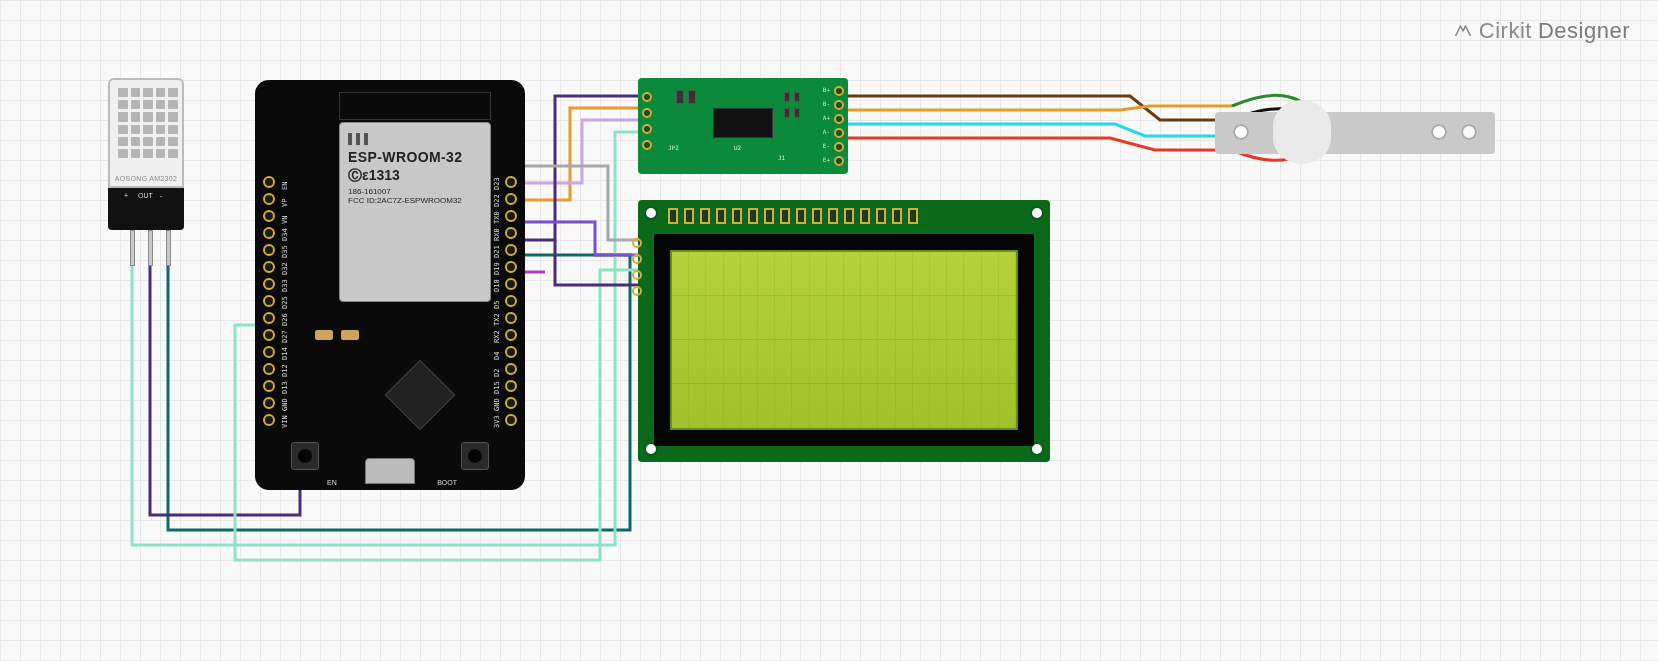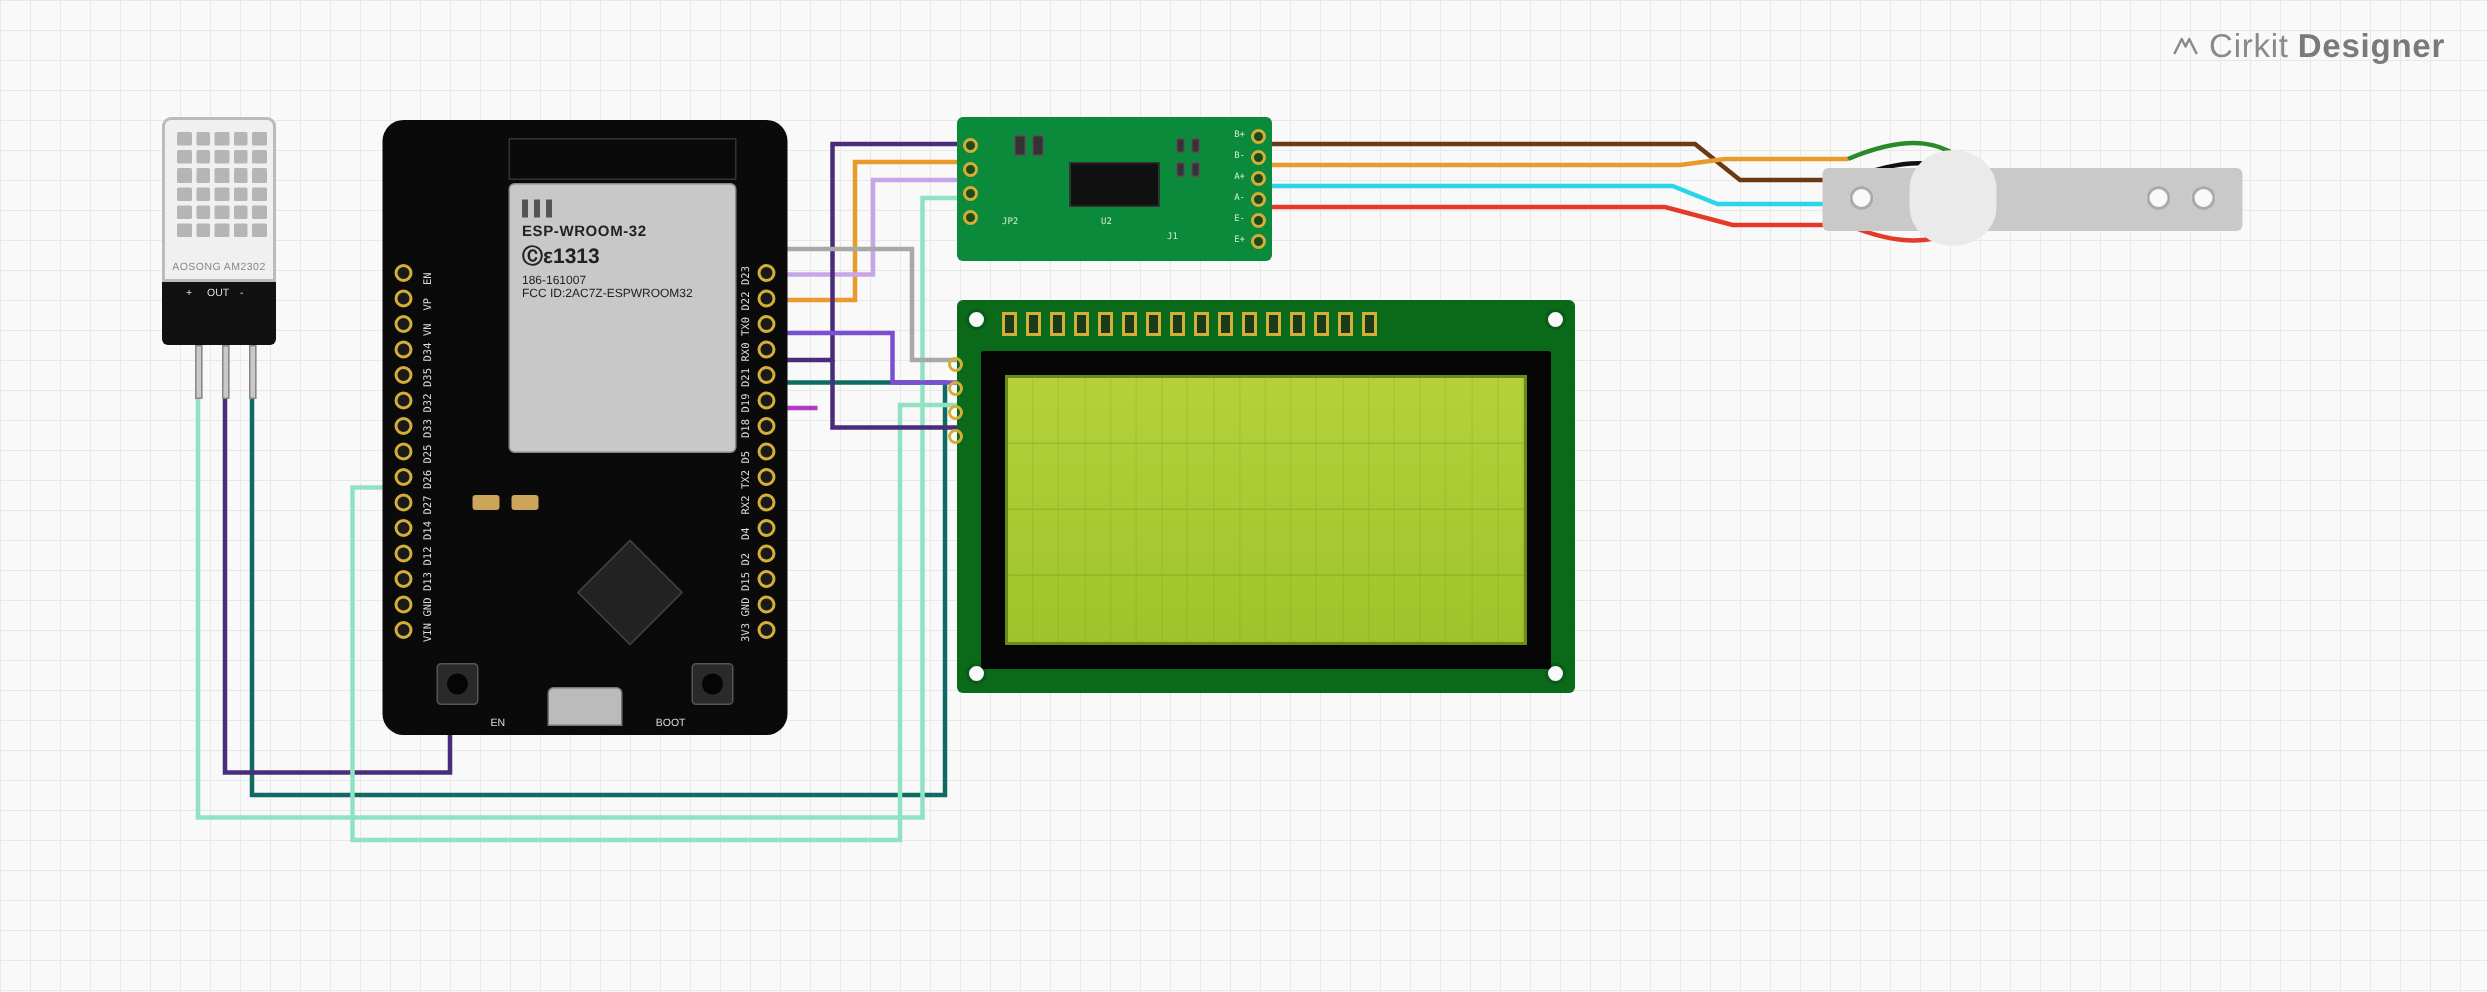--- a/index.html
+++ b/index.html
@@ -25,21 +25,21 @@
     top: 18px;
     right: 28px;
     font-size: 22px;
     color: #8a8a8a;
     font-weight: 400;
     letter-spacing: 0.5px;
     display: flex;
     align-items: center;
     gap: 6px;
   }
-  .watermark .bold { font-weight: 700; color: #7a7a7a; text-align: center; }
+  .watermark .bold { font-weight: 400; color: #7a7a7a; text-align: center; }
   .watermark-icon {
     width: 20px;
     height: 20px;
     display: inline-block;
   }
 
   
   .dht22 {
     position: absolute;
     left: 108px;
@@ -125,21 +125,21 @@
     left: 84px;
     width: 152px;
     height: 180px;
     background: #c8c8c8;
     border-radius: 4px;
     border: 1px solid #888;
     padding: 10px 8px;
     font-size: 8px;
     color: #222;
   }
-  .esp32-shield .row1 { font-size: 10px; font-weight: 700; letter-spacing: 0.4px; }
+  .esp32-shield .row1 { font-size: 14px; font-weight: 700; letter-spacing: 0.4px; }
   .esp32-shield-bars {
     display: flex;
     gap: 4px;
     margin-bottom: 4px;
   }
   .esp32-shield-bars span { width: 4px; height: 12px; background: #555; }
   .esp32-antenna {
     position: absolute;
     top: 12px;
     left: 84px;

